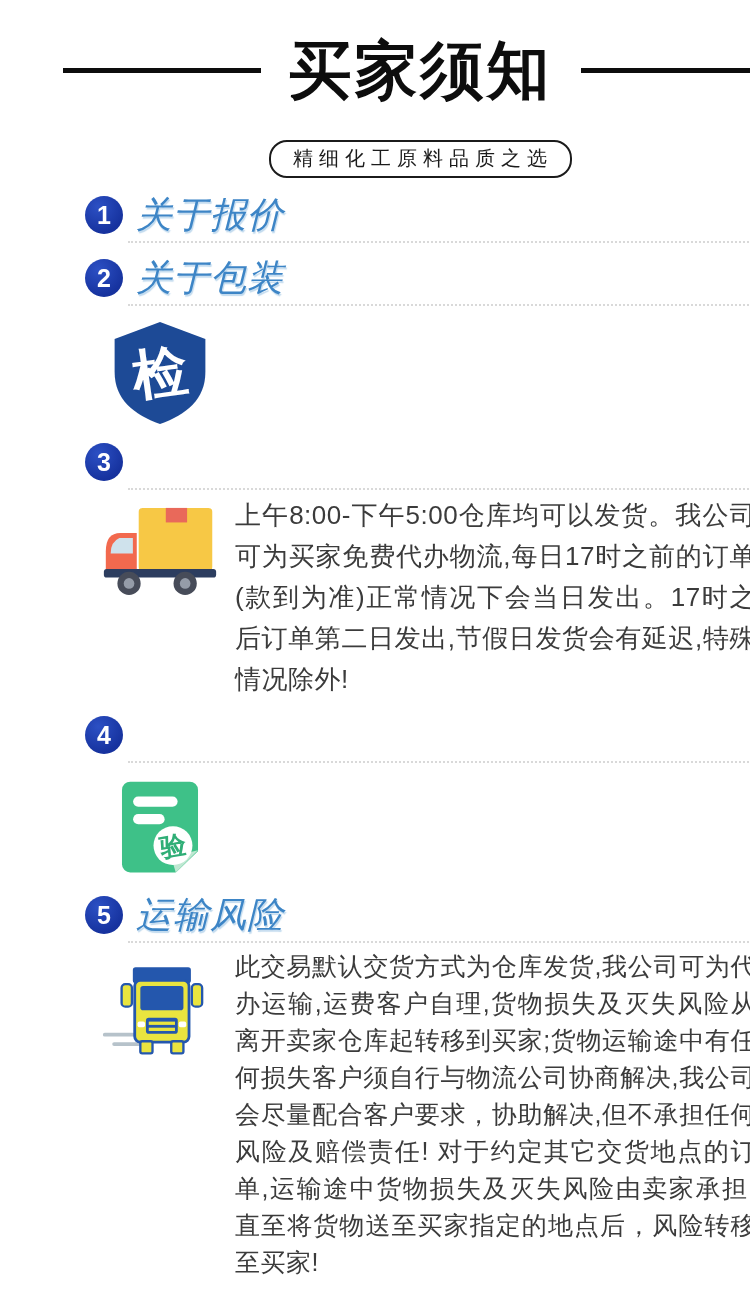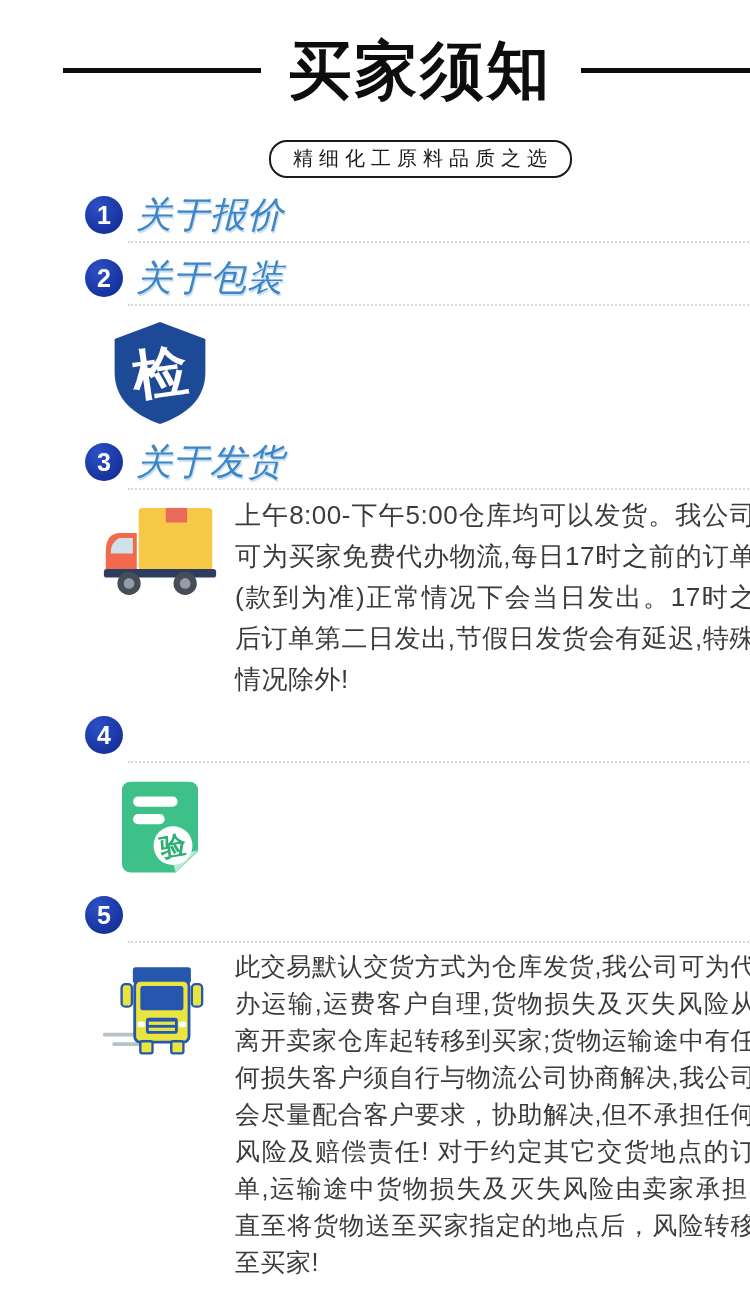--- a/index.html
+++ b/index.html
@@ -74,21 +74,20 @@
             <text x="55" y="77" text-anchor="middle" font-size="58" font-weight="bold" fill="#ffffff" transform="rotate(-8 55 58)">检</text>
           </svg>
         </span>
       </div>
     </div>
   </div>
 
   <div class="section">
     <div class="sec-head">
       <div class="num-badge">3</div>
-      <div class="sec-title">关于发货</div>
     </div>
     <hr class="sec-divider">
     <div class="sec-body">
       <div class="icon-col">
         <span>
           <svg viewBox="0 0 124 98" width="120" height="95" aria-hidden="true">
             <rect x="40" y="5" width="76" height="65" rx="4" fill="#f7c845"></rect>
             <rect x="68" y="5" width="22" height="15" fill="#e9695a"></rect>
             <path d="M38 31 L38 70 L6 70 L6 50 Q6 31 21 31 Z" fill="#f2694e"></path>
             <path d="M34 36 L34 52 L11 52 Q11 40 20 36 Z" fill="#cfe2ec"></path>
@@ -122,20 +121,21 @@
             <text x="69" y="85" text-anchor="middle" font-size="28" font-weight="bold" fill="#2fae76" transform="rotate(-10 69 75)">验</text>
           </svg>
         </span>
       </div>
     </div>
   </div>
 
   <div class="section tight">
     <div class="sec-head">
       <div class="num-badge">5</div>
+      <div class="sec-title">运输风险</div>
     </div>
     <hr class="sec-divider">
     <div class="sec-body">
       <div class="icon-col">
         <span>
           <svg viewBox="0 0 126 112" width="118" height="105" aria-hidden="true">
             <path d="M4 84 H44 M14 94 H44" stroke="#b6c2ca" stroke-width="4" stroke-linecap="round" fill="none"></path>
             <rect x="34" y="12" width="62" height="17" rx="3" fill="#2457ad"></rect>
             <rect x="22" y="30" width="11" height="24" rx="4" fill="#e9e43f" stroke="#2457ad" stroke-width="2.5"></rect>
             <rect x="97" y="30" width="11" height="24" rx="4" fill="#e9e43f" stroke="#2457ad" stroke-width="2.5"></rect>

